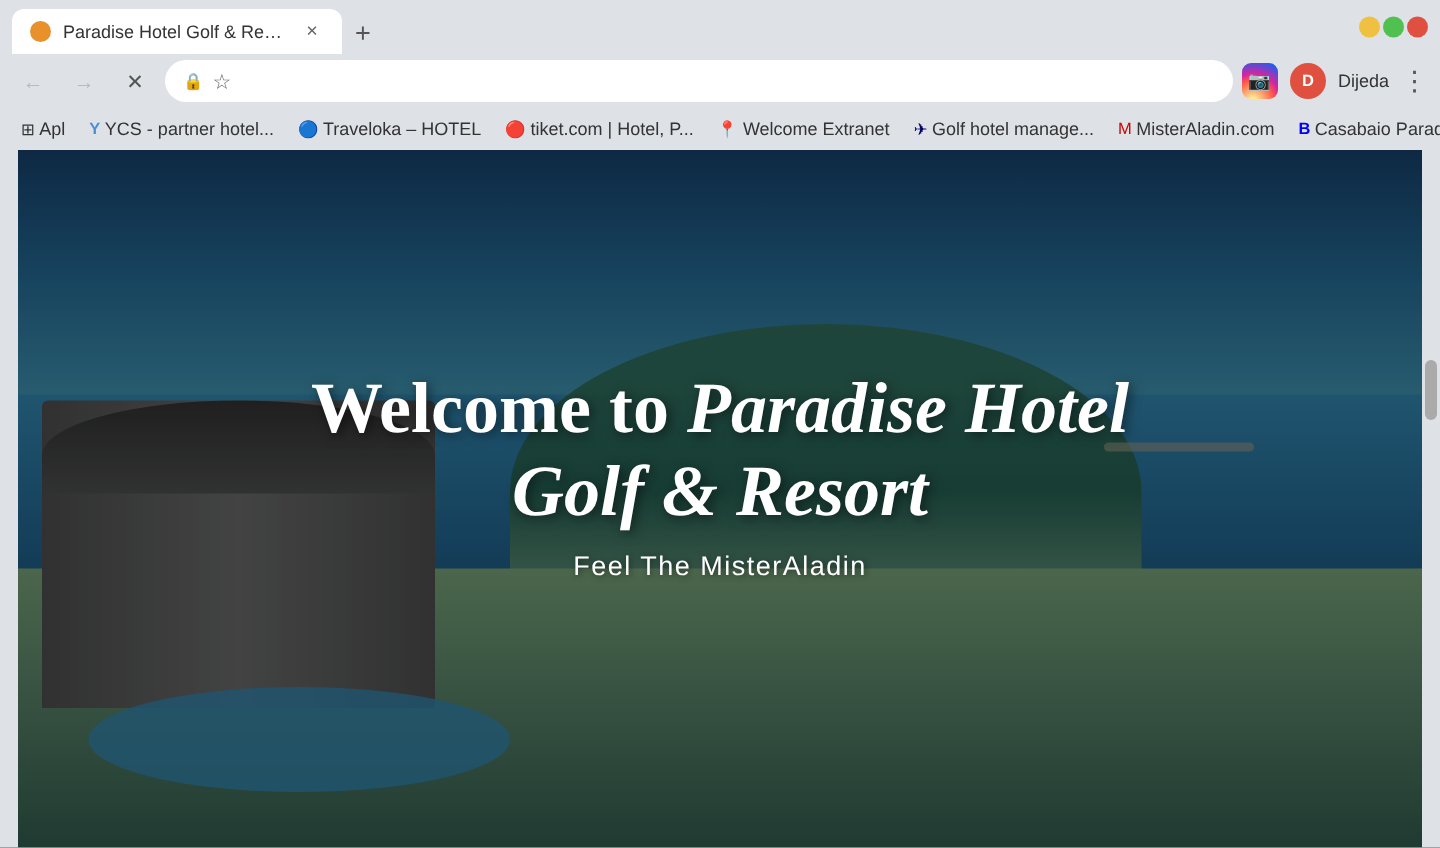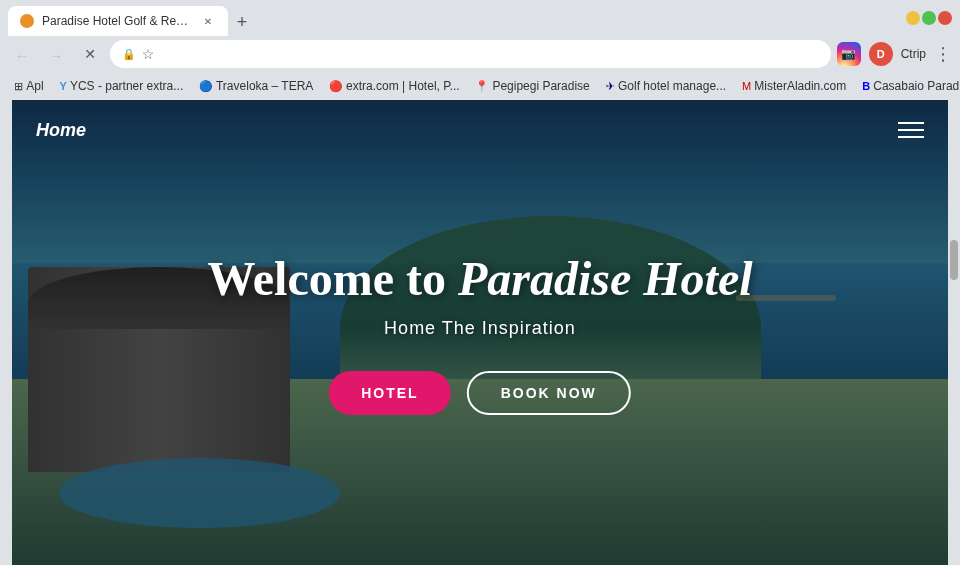--- a/index.html
+++ b/index.html
@@ -366,45 +366,45 @@
     <button class="nav-btn">✕</button>
     <div class="address-bar">
       <span class="lock-icon">🔒</span>
       <span class="star-icon">☆</span>
     </div>
     <div class="profile-area">
       <div class="insta-icon">
         <span style="font-size:12px;">📷</span>
       </div>
       <div class="profile-badge">D</div>
-      <span class="profile-name">Ctrip</span>
+      <span class="profile-name">Dijeda</span>
       <span class="menu-dots">⋮</span>
     </div>
   </div>
 
   <div class="bookmarks-bar">
     <div class="bookmark-item">
       <span class="bm-apps">⊞</span>
       <span>Apl</span>
     </div>
     <div class="bookmark-item">
       <span style="color:#4a90d9;font-size:11px;font-weight:bold;">Y</span>
-      <span>YCS - partner extra...</span>
+      <span>YCS - partner hotel...</span>
     </div>
     <div class="bookmark-item">
       <span style="color:#0a5c9e;font-size:11px;font-weight:bold;">🔵</span>
-      <span>Traveloka – TERA</span>
+      <span>Traveloka – HOTEL</span>
     </div>
     <div class="bookmark-item">
       <span style="color:#e55;font-size:11px;">🔴</span>
-      <span>extra.com | Hotel, P...</span>
+      <span>tiket.com | Hotel, P...</span>
     </div>
     <div class="bookmark-item">
       <span style="color:#f90;font-size:11px;">📍</span>
-      <span>Pegipegi Paradise</span>
+      <span>Welcome Extranet</span>
     </div>
     <div class="bookmark-item">
       <span style="color:#006;font-size:11px;">✈</span>
       <span>Golf hotel manage...</span>
     </div>
     <div class="bookmark-item">
       <span style="color:#c00;font-size:11px;">M</span>
       <span>MisterAladin.com</span>
     </div>
     <div class="bookmark-item">
@@ -428,38 +428,27 @@
           <div class="building-1">
             <div class="building-roof"></div>
           </div>
         </div>
         <div class="pool"></div>
 
         <div style="position:absolute;top:42%;right:12%;width:100px;height:6px;background:rgba(180,160,120,0.6);border-radius:3px;"></div>
         <div class="dark-overlay"></div>
       </div>
 
-      <nav class="site-nav">
-        <span class="site-logo">Home</span>
-        <div class="hamburger">
-          <div class="ham-line"></div>
-          <div class="ham-line"></div>
-          <div class="ham-line"></div>
-        </div>
-      </nav>
 
       <div class="hero-content">
         <h1 class="hero-title">
           Welcome to <em>Paradise Hotel</em><br>
+          <em>Golf &amp; Resort</em>
         </h1>
-        <p class="hero-subtitle">Home The Inspiration</p>
-        <div class="hero-buttons">
-          <button class="btn-hotel">HOTEL</button>
-          <button class="btn-book">BOOK NOW</button>
-        </div>
+        <p class="hero-subtitle">Feel The MisterAladin</p>
       </div>
     </div>
 
     <div class="scrollbar-right">
       <div class="scrollbar-thumb"></div>
     </div>
   </div>
 
 </div>
 

